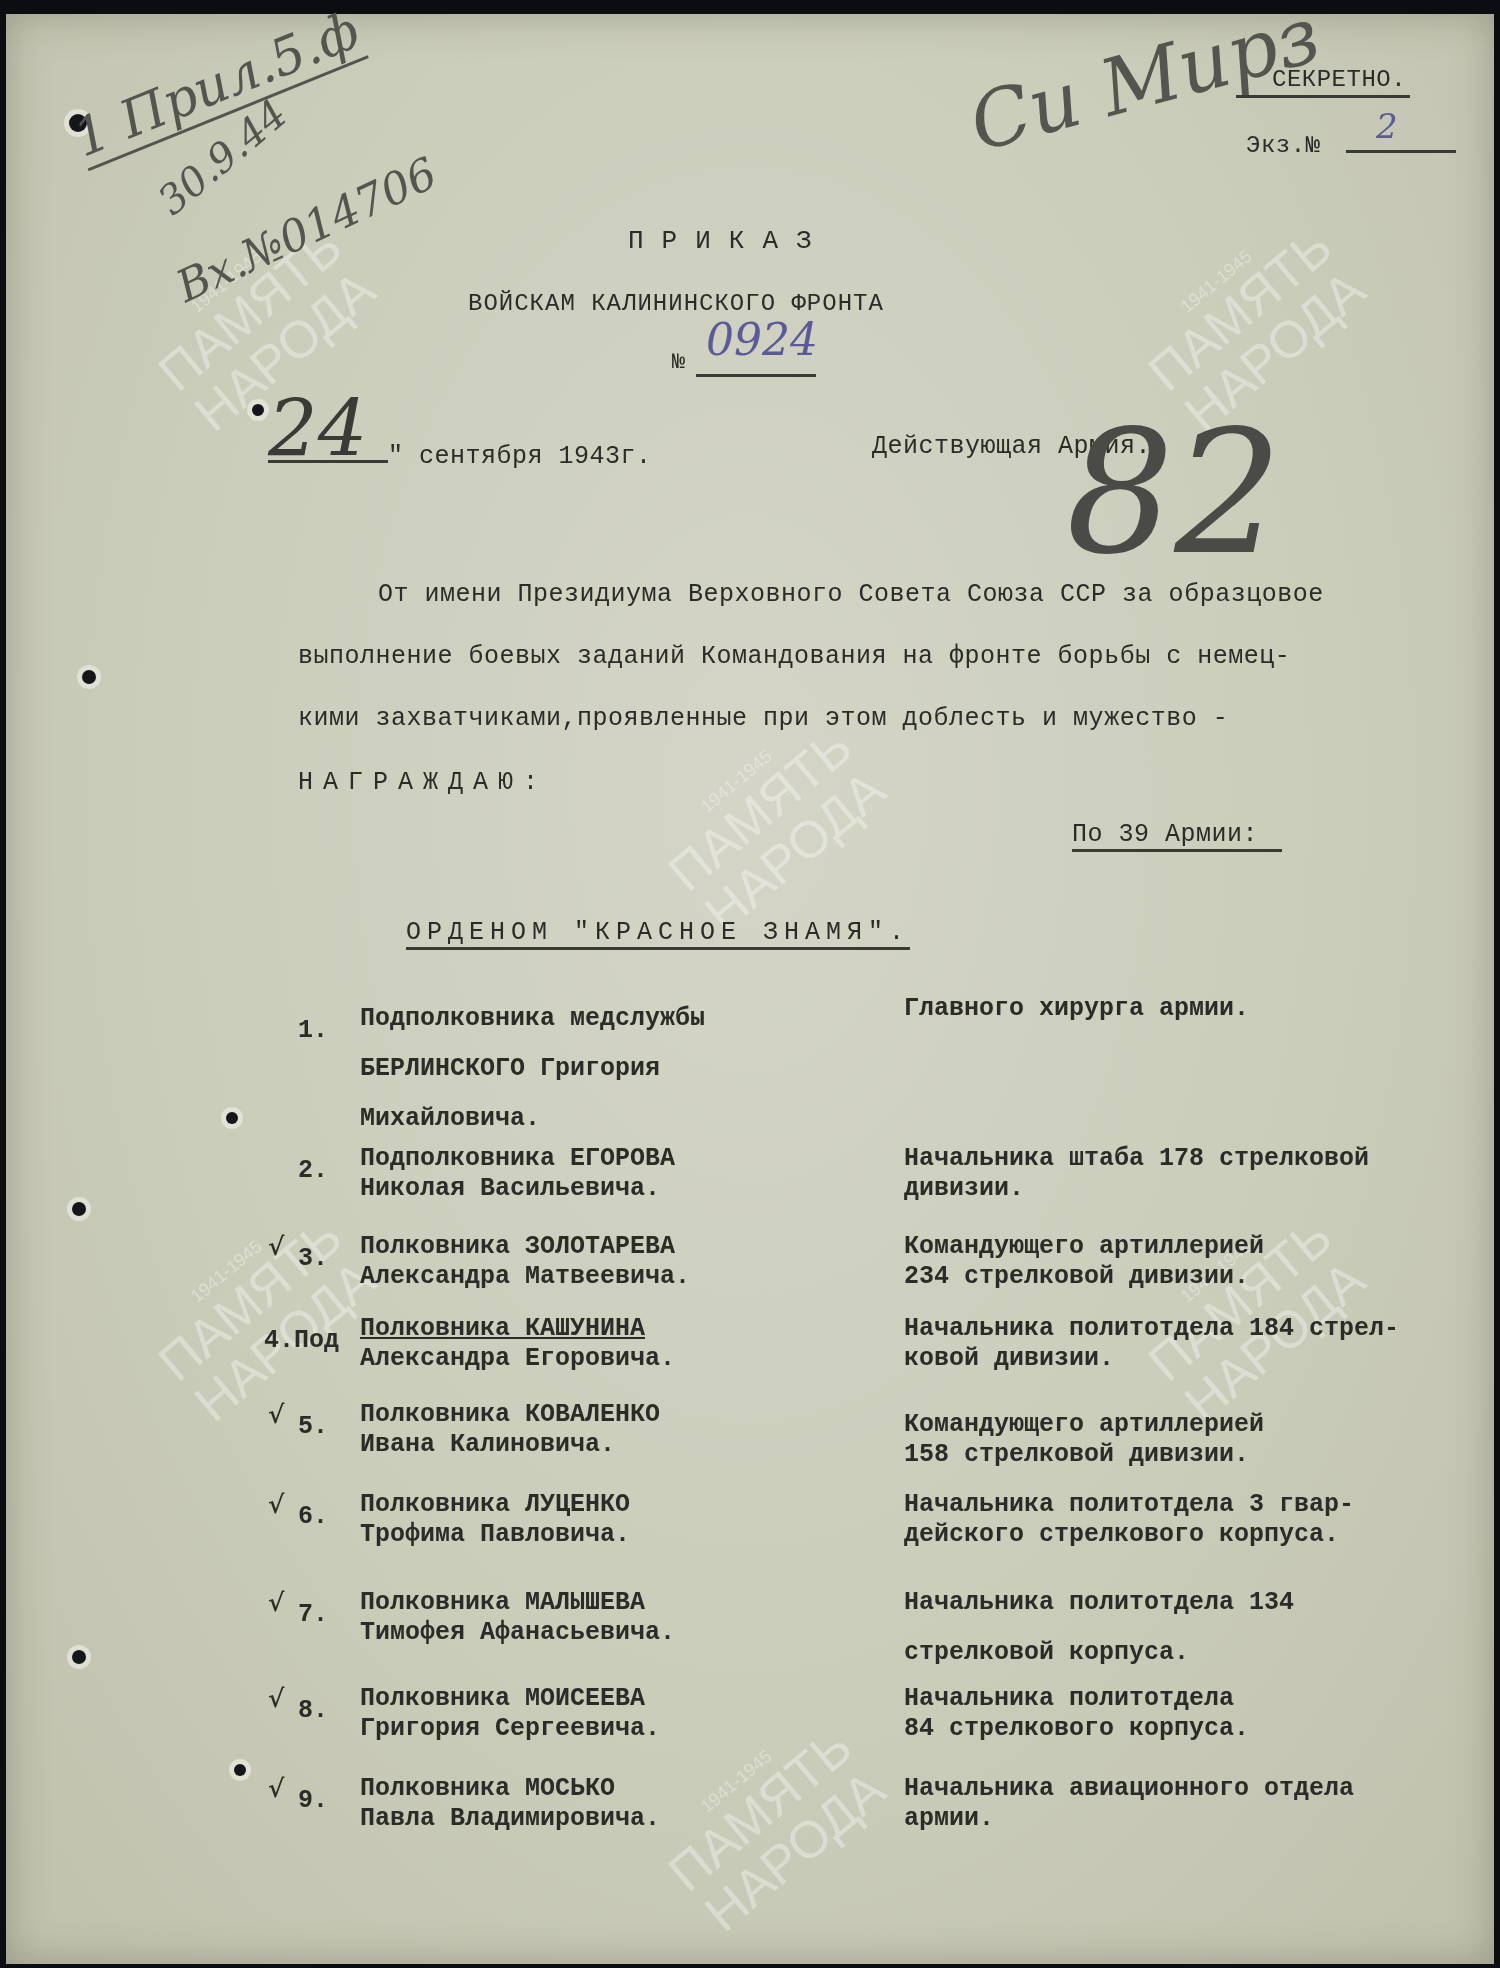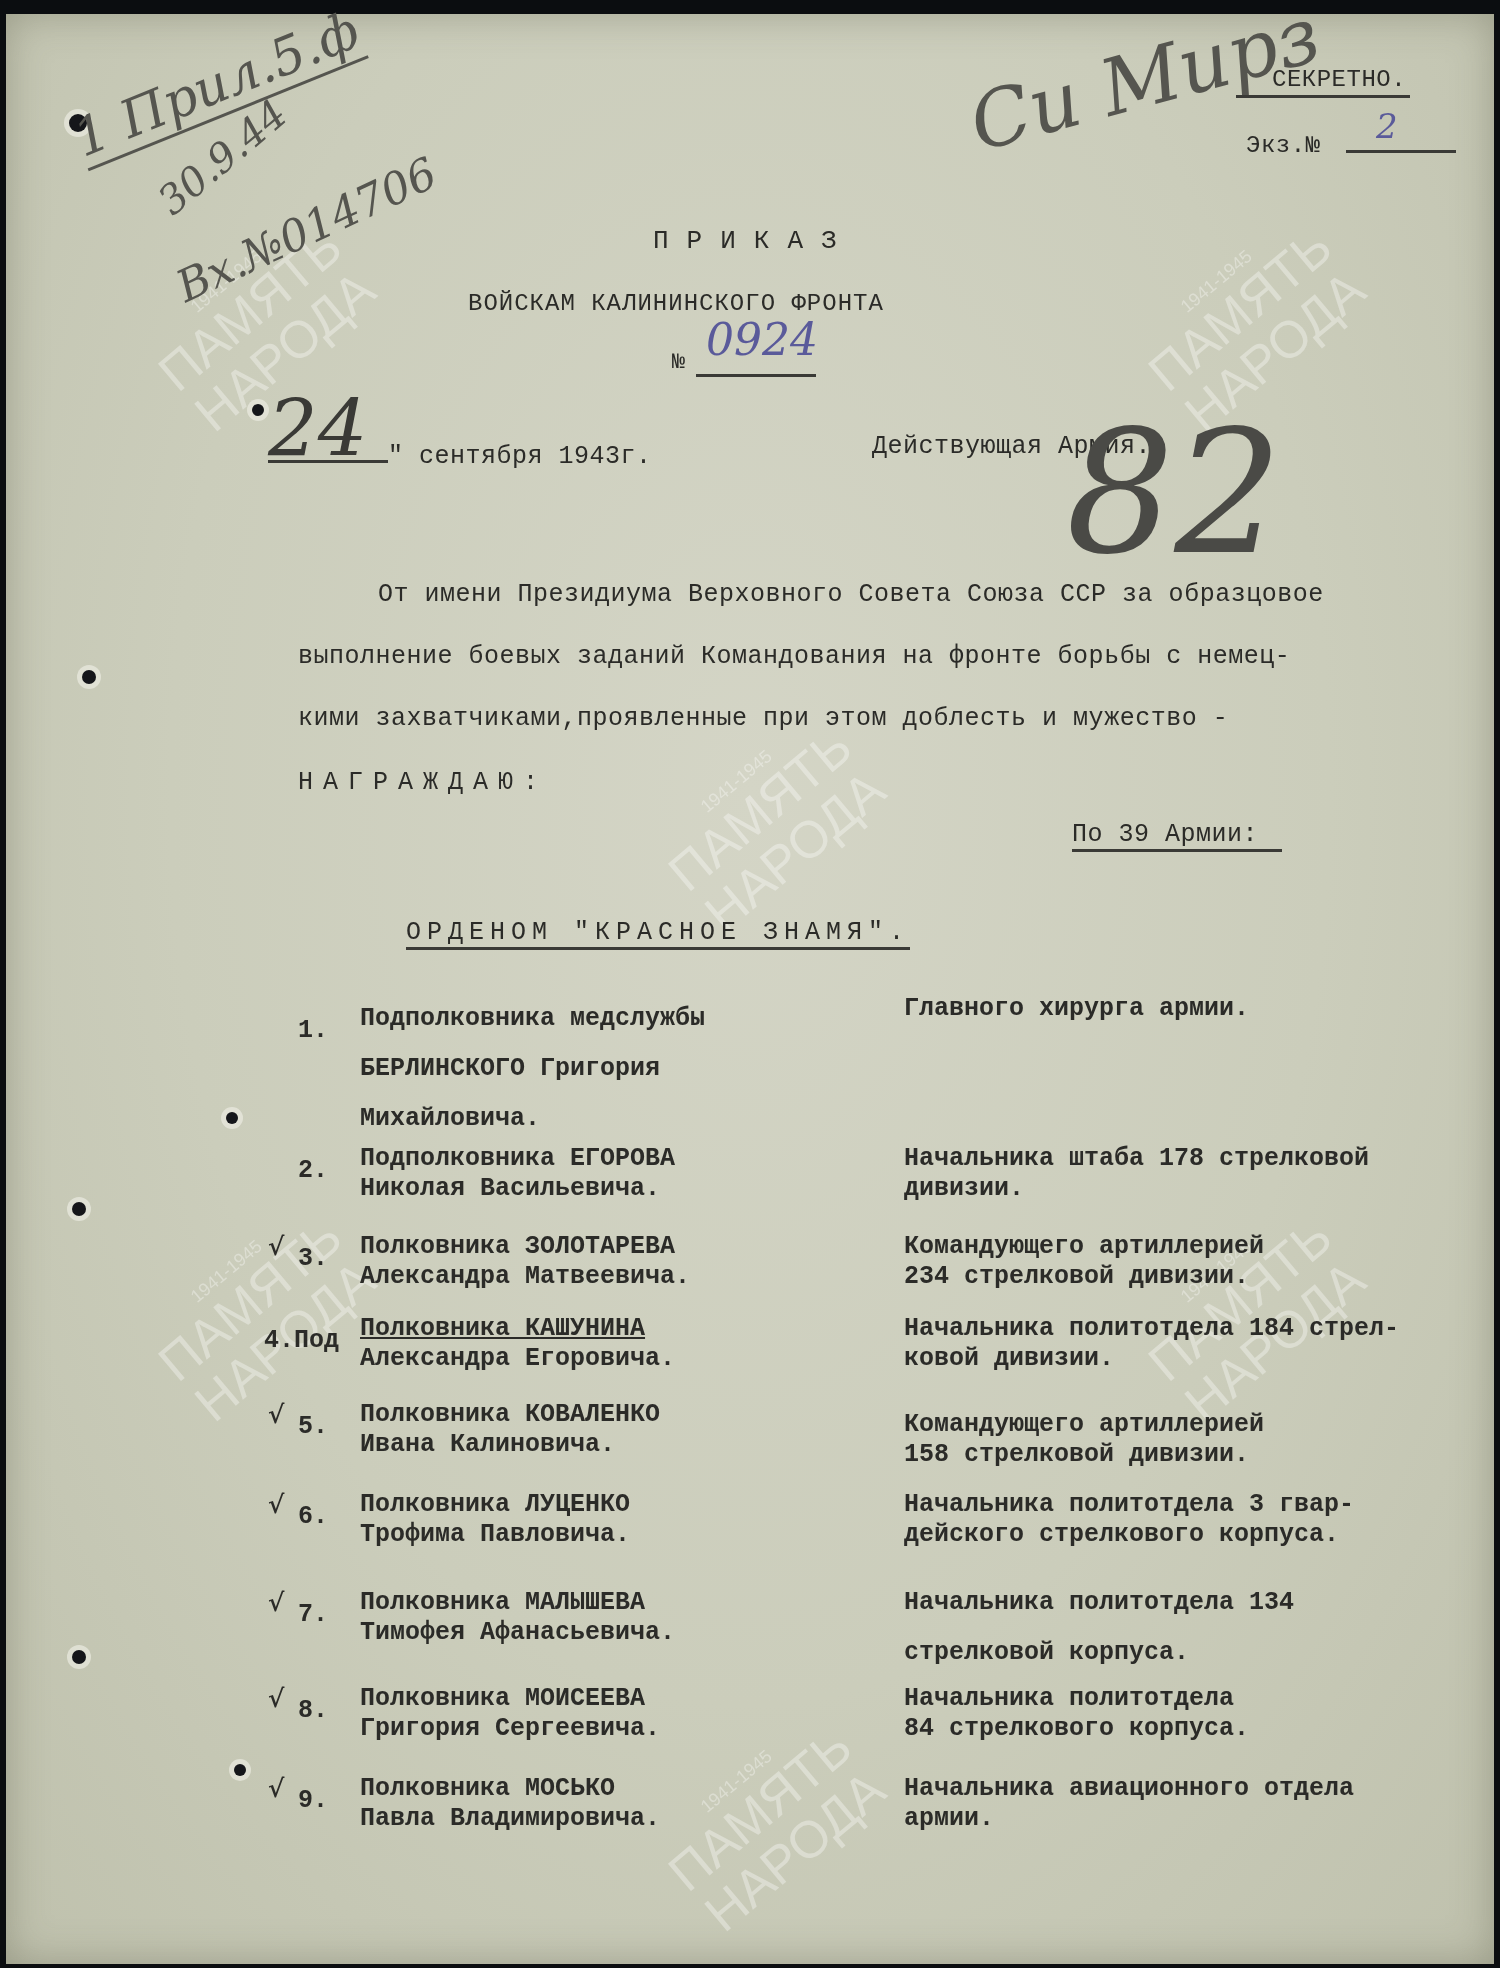--- a/index.html
+++ b/index.html
@@ -3,21 +3,21 @@
 <meta charset="utf-8">
 <style>
   html, body { margin:0; padding:0; background:#0b0d10; }
   body { width:1500px; height:1968px; position:relative; overflow:hidden; font-family:"Liberation Mono","DejaVu Sans Mono",monospace; }
   .paper {
     position:absolute; left:6px; top:14px; width:1488px; height:1950px;
     background: radial-gradient(ellipse at 50% 40%, #d4d5c6 0%, #cbcdbb 55%, #bfc1ad 100%);
     box-shadow: inset 0 0 40px rgba(80,80,60,0.35);
   }
   .t { position:absolute; color:#2b2b28; font-weight:normal; white-space:nowrap; font-size:25px; letter-spacing:0.5px; }
-  .spaced { letter-spacing:9px;margin-left:25px; }
+  .spaced { letter-spacing:9px; }
   .ul { border-bottom:3px solid #3a3a36; }
   .hand { position:absolute; font-family:"DejaVu Serif",serif; font-style:italic; white-space:nowrap; }
   .pencil { color:#55554f; }
   .ink { color:#5a5a9a; }
   .hole { position:absolute; width:18px; height:18px; border-radius:50%; background:#15161a; box-shadow:0 0 0 5px rgba(235,235,225,0.7); }
   .wm { position:absolute; color:rgba(255,255,255,0.35); font-family:"Liberation Sans",sans-serif; font-size:52px; line-height:54px; transform:rotate(-40deg); transform-origin:left top; text-align:center; pointer-events:none; }
   .wm small { display:block; font-size:18px; line-height:20px; }
   .row { position:absolute; }
   .row .c { position:absolute; color:#2b2b28; font-weight:bold; font-size:25px; white-space:nowrap; }
 </style>

